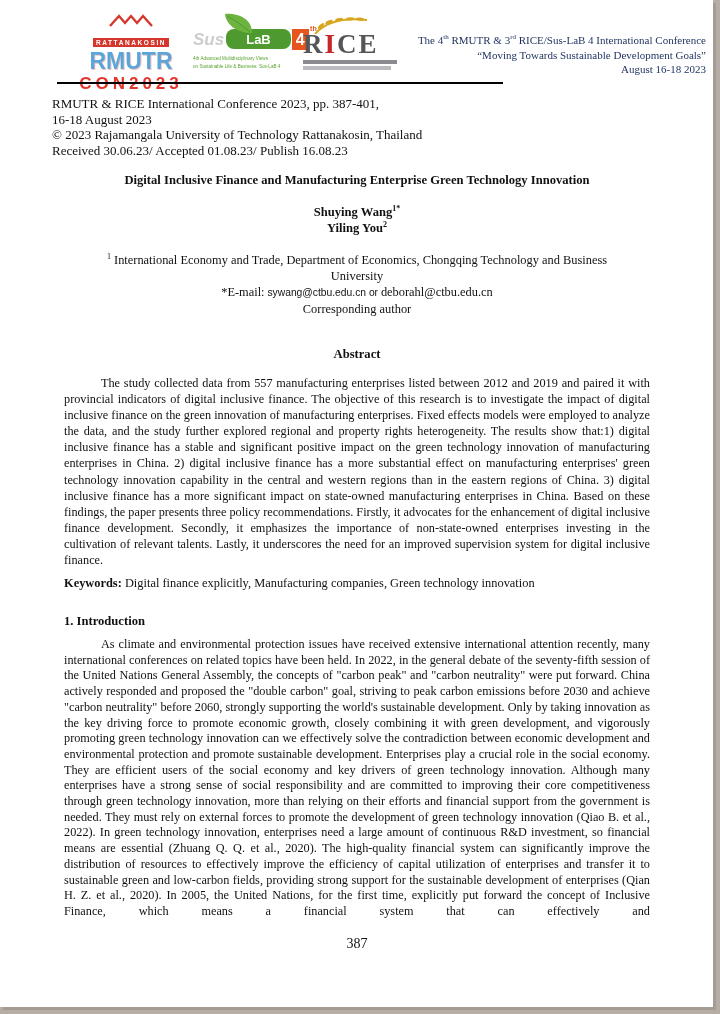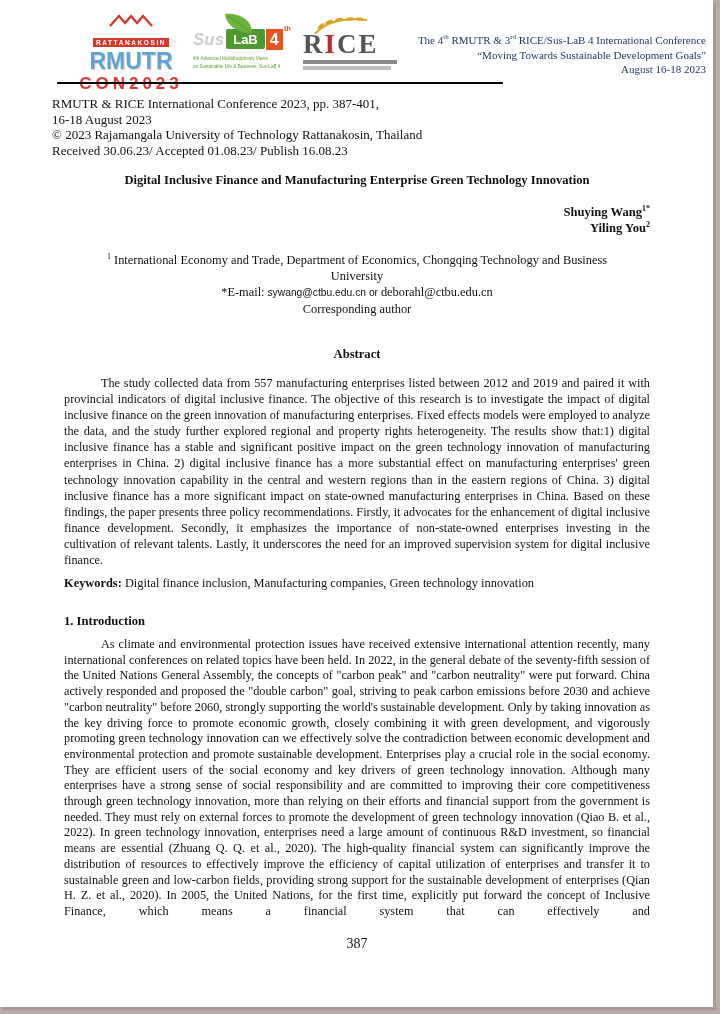--- a/index.html
+++ b/index.html
@@ -21,21 +21,21 @@
   .rmutr-big{font-family:"Liberation Sans",sans-serif;font-weight:800;font-size:23px;
     line-height:24px;color:#5ba6d8;text-shadow:1px 1px 0 rgba(213,55,44,.30);}
   .rmutr-con{font-family:"Liberation Sans",sans-serif;color:#e2372e;font-size:17px;
     font-weight:600;letter-spacing:4px;margin-top:1px;}
   .logo-suslab{position:absolute;left:193px;top:24px;width:120px;}
   .suslab-row{display:flex;align-items:center;position:relative;height:30px;}
   .suslab-sus{color:#cdcdcd;font-family:"Liberation Sans",sans-serif;
     font-style:italic;font-weight:800;font-size:17px;line-height:17px;}
   .suslab-leaf{position:absolute;left:30px;top:-12px;}
   .suslab-lab{background:#4e9a2e;color:#fff;font-family:"Liberation Sans",sans-serif;
-    font-weight:800;font-size:13px;padding:3px 7px 2px;border-radius:2px;margin-left:2px;}
+    font-weight:800;font-size:13px;padding:3px 20px 2px;border-radius:8px;margin-left:2px;}
   .suslab-four{background:#e8541e;color:#fff;font-family:"Liberation Sans",sans-serif;
     font-weight:800;font-size:16px;padding:2px 4px 1px;position:relative;margin-left:1px;}
   .suslab-four .sup4{font-size:7px;position:absolute;top:-4px;right:-8px;color:#e8541e;}
   .suslab-tag{color:#5aa32f;font-family:"Liberation Sans",sans-serif;font-size:4.6px;
     line-height:5.6px;margin-top:2px;white-space:nowrap;}
   .logo-rice{position:absolute;left:303px;top:14px;width:102px;}
   .rice-wheat{position:absolute;left:6px;top:0;}
   .rice-letters{margin-top:17px;font-family:"Liberation Serif",serif;font-weight:bold;
     font-size:27px;line-height:27px;letter-spacing:2px;color:#55565a;}
   .rice-red{color:#c6252b;}
@@ -43,21 +43,21 @@
   .rice-thai{width:88px;height:3.5px;background:#b9babd;margin-top:2px;}
   
   .conf-text{position:absolute;left:370px;top:33px;width:336px;text-align:right;
     color:#1b2f5e;font-size:11px;line-height:14.6px;}
   .conf-text .sup{font-size:7px;vertical-align:super;line-height:0;}
   .hr-line{position:absolute;left:57px;top:82px;width:446px;height:2px;background:#000;}
   
   .citation{position:absolute;left:52px;top:96px;width:586px;font-size:13px;line-height:15.5px;}
   .center-block{position:absolute;left:64px;width:586px;text-align:center;}
   .title{top:173px;font-weight:bold;font-size:12.6px;}
-  .authors{top:204px;font-weight:bold;font-size:12.6px;line-height:16px;text-align:right;}
+  .authors{top:204px;font-weight:bold;font-size:12.6px;line-height:16px;}
   .affil{top:252px;font-size:12.4px;line-height:16px;}
   .sup{font-size:8px;vertical-align:super;line-height:0;}
   .email-sans{font-family:"Liberation Sans",sans-serif;font-size:10.3px;}
   .abstract-heading{top:347px;font-weight:bold;font-size:12.6px;}
   .abstract-body{position:absolute;left:64px;top:375px;width:586px;
     font-size:12.25px;line-height:16.1px;text-align:justify;text-indent:37px;}
   .keywords{position:absolute;left:64px;top:576px;width:586px;font-size:12.4px;}
   .kw-label{font-weight:bold;}
   .intro-heading{position:absolute;left:64px;top:614px;width:586px;font-weight:bold;font-size:12.6px;}
   .intro-body{position:absolute;left:64px;top:637px;width:586px;
@@ -133,20 +133,20 @@
   <div class="center-block affil">
     <div><span class="sup">1</span><span> International Economy and Trade, Department of Economics, Chongqing Technology and Business</span></div>
     <div>University</div>
     <div><span>*E-mail:</span><span class="email-sans"> sywang@ctbu.edu.cn or </span><span>deborahl@ctbu.edu.cn</span></div>
     <div>Corresponding author</div>
   </div>
 
   <div class="center-block abstract-heading">Abstract</div>
   <div class="abstract-body">The study collected data from 557 manufacturing enterprises listed between 2012 and 2019 and paired it with provincial indicators of digital inclusive finance. The objective of this research is to investigate the impact of digital inclusive finance on the green innovation of manufacturing enterprises. Fixed effects models were employed to analyze the data, and the study further explored regional and property rights heterogeneity. The results show that:1) digital inclusive finance has a stable and significant positive impact on the green technology innovation of manufacturing enterprises in China. 2) digital inclusive finance has a more substantial effect on manufacturing enterprises' green technology innovation capability in the central and western regions than in the eastern regions of China. 3) digital inclusive finance has a more significant impact on state-owned manufacturing enterprises in China. Based on these findings, the paper presents three policy recommendations. Firstly, it advocates for the enhancement of digital inclusive finance development. Secondly, it emphasizes the importance of non-state-owned enterprises investing in the cultivation of relevant talents. Lastly, it underscores the need for an improved supervision system for digital inclusive finance.</div>
 
-  <div class="keywords"><span class="kw-label">Keywords:</span><span> Digital finance inclusion, Manufacturing companies, Green technology innovation</span></div>
+  <div class="keywords"><span class="kw-label">Keywords:</span><span> Digital finance explicitly, Manufacturing companies, Green technology innovation</span></div>
 
   <div class="intro-heading">1. Introduction</div>
   <div class="intro-body">As climate and environmental protection issues have received extensive international attention recently, many international conferences on related topics have been held. In 2022, in the general debate of the seventy-fifth session of the United Nations General Assembly, the concepts of "carbon peak" and "carbon neutrality" were put forward. China actively responded and proposed the "double carbon" goal, striving to peak carbon emissions before 2030 and achieve "carbon neutrality" before 2060, strongly supporting the world's sustainable development. Only by taking innovation as the key driving force to promote economic growth, closely combining it with green development, and vigorously promoting green technology innovation can we effectively solve the contradiction between economic development and environmental protection and promote sustainable development. Enterprises play a crucial role in the social economy. They are efficient users of the social economy and key drivers of green technology innovation. Although many enterprises have a strong sense of social responsibility and are committed to improving their core competitiveness through green technology innovation, more than relying on their efforts and financial support from the government is needed. They must rely on external forces to promote the development of green technology innovation (Qiao B. et al., 2022). In green technology innovation, enterprises need a large amount of continuous R&amp;D investment, so financial means are essential (Zhuang Q. Q. et al., 2020). The high-quality financial system can significantly improve the distribution of resources to effectively improve the efficiency of capital utilization of enterprises and transfer it to sustainable green and low-carbon fields, providing strong support for the sustainable development of enterprises (Qian H. Z. et al., 2020). In 2005, the United Nations, for the first time, explicitly put forward the concept of Inclusive Finance, which means a financial system that can effectively and</div>
 
   <div class="pageno">387</div>
 
 </div>
 
 </body></html>

